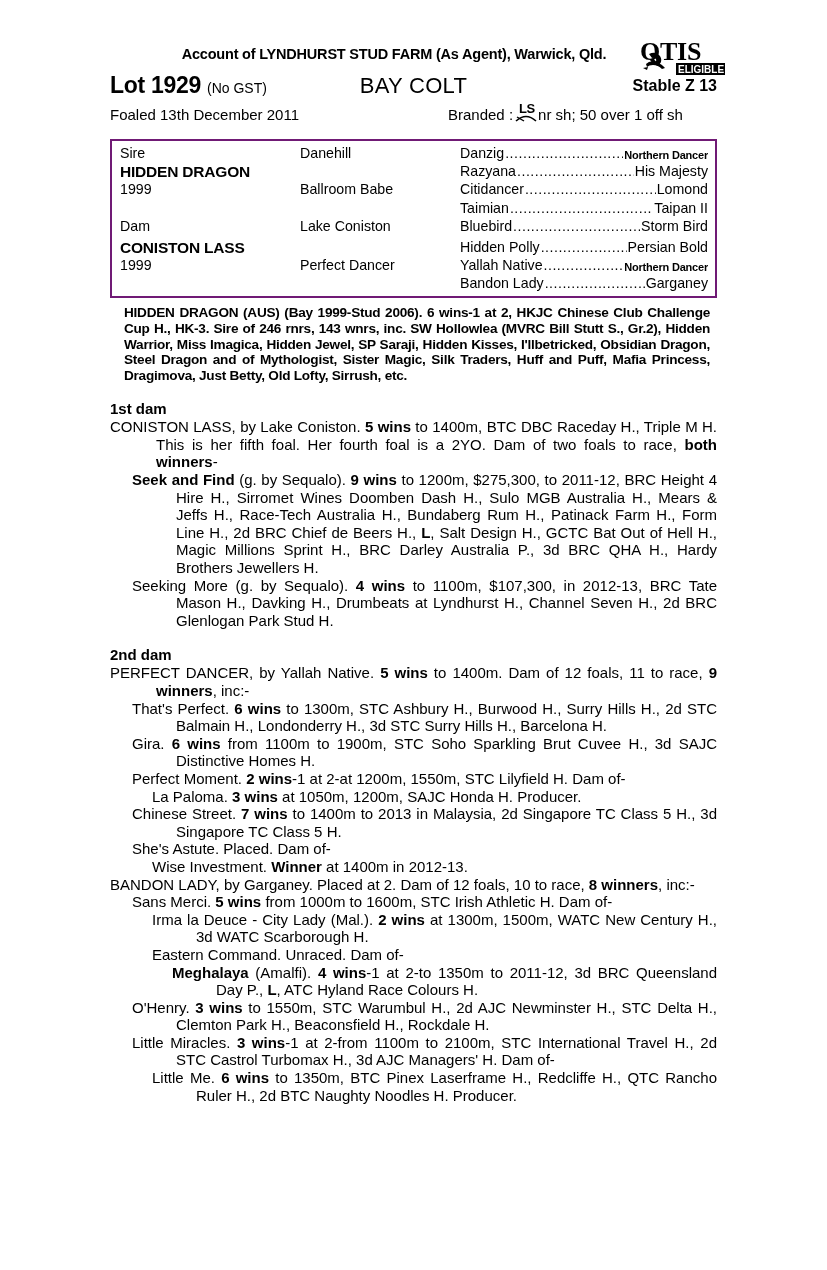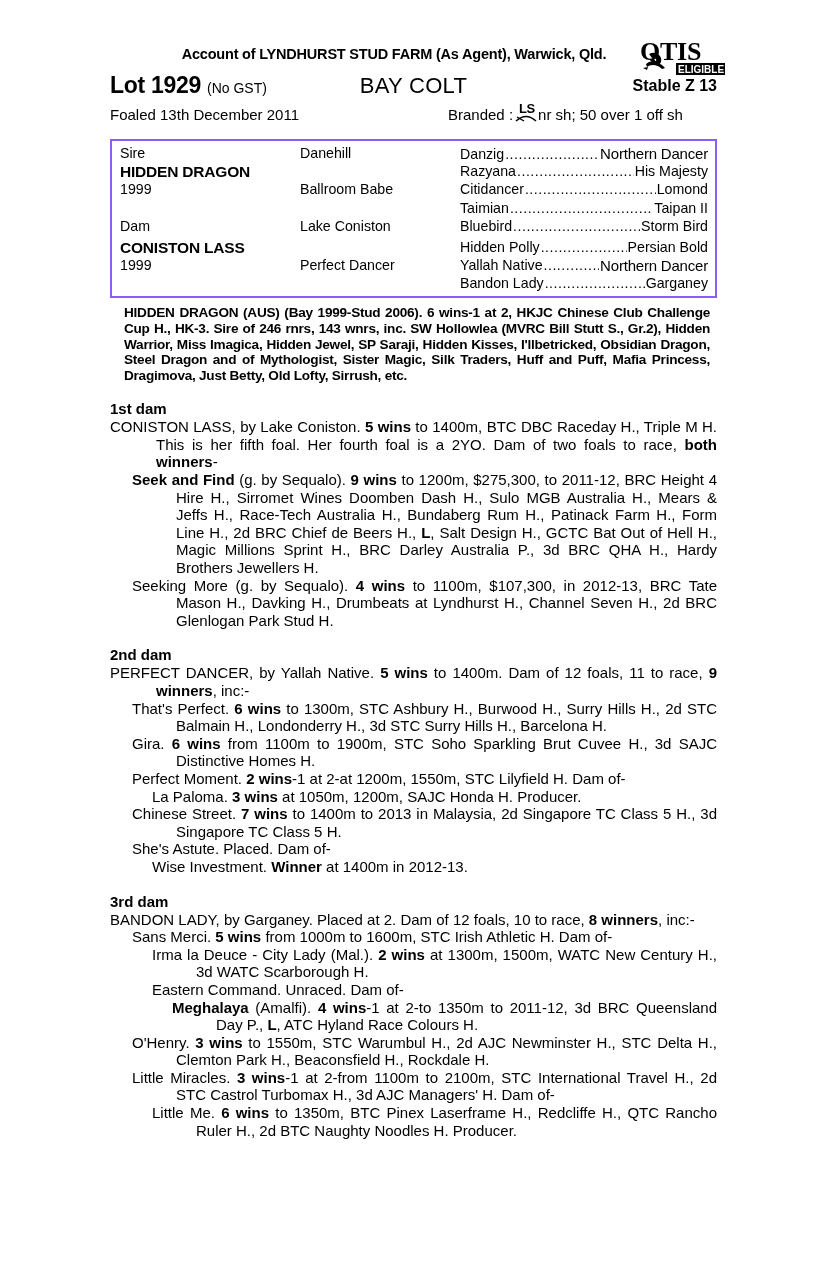--- a/index.html
+++ b/index.html
@@ -122,21 +122,21 @@
     line-height: 1;
   }
   .brand-mark svg {
     position: absolute;
     left: 0;
     top: 6px;
   }
 
   
   .ped-table {
-    border: 2px solid #8b5cf6;
+    border: 2px solid #701a75;
     margin-top: 5px;
     padding: 4px 0 3px 0;
     width: 607px;
     box-sizing: border-box;
   }
   .ped-row {
     position: relative;
     height: 18.2px;
     font-size: 14.2px;
   }
@@ -151,34 +151,34 @@
     left: 188px;
     top: 0;
     white-space: nowrap;
   }
   .ped-c3 {
     position: absolute;
     left: 348px;
     right: 7px;
     top: 0;
     display: flex;
-    align-items: center;
+    align-items: flex-end;
     white-space: nowrap;
     overflow: hidden;
   }
   .ped-c3 .gp-left { flex: 0 0 auto; }
   .ped-c3 .leader {
     flex: 1 1 auto;
     overflow: hidden;
     white-space: nowrap;
     letter-spacing: 0.5px;
     margin: 0 1px;
   }
   .ped-c3 .gp-right { flex: 0 0 auto; }
-  .ped-bold { font-weight: normal; font-size: 15px; letter-spacing: -0.2px; }
+  .ped-bold { font-weight: bold; font-size: 11px; letter-spacing: -0.2px; }
   .ped-name-big { font-weight: bold; font-size: 15.5px; letter-spacing: -0.2px; }
 
   
   .sire-para {
     font-weight: bold;
     font-size: 13.6px;
     line-height: 15.6px;
     text-align: justify;
     margin: 7px 0 0 14px;
     width: 586px;
@@ -338,21 +338,20 @@
       <div class="blk">
         <p class="h0">PERFECT DANCER, by Yallah Native. <b>5 wins</b> to 1400m. Dam of 12 foals, 11 to race, <b>9 winners</b>, inc:-</p>
         <p class="h1">That's Perfect. <b>6 wins</b> to 1300m, STC Ashbury H., Burwood H., Surry Hills H., 2d STC Balmain H., Londonderry H., 3d STC Surry Hills H., Barcelona H.</p>
         <p class="h1">Gira. <b>6 wins</b> from 1100m to 1900m, STC Soho Sparkling Brut Cuvee H., 3d SAJC Distinctive Homes H.</p>
         <p class="h1">Perfect Moment. <b>2 wins</b>-1 at 2-at 1200m, 1550m, STC Lilyfield H. Dam of-</p>
         <p class="h2">La Paloma. <b>3 wins</b> at 1050m, 1200m, SAJC Honda H. Producer.</p>
         <p class="h1">Chinese Street. <b>7 wins</b> to 1400m to 2013 in Malaysia, 2d Singapore TC Class 5 H., 3d Singapore TC Class 5 H.</p>
         <p class="h1">She's Astute. Placed. Dam of-</p>
         <p class="h2">Wise Investment. <b>Winner</b> at 1400m in 2012-13.</p>
       </div>
-      <div class="dam-head">3rd dam</div>
       <div class="blk">
         <p class="h0">BANDON LADY, by Garganey. Placed at 2. Dam of 12 foals, 10 to race, <b>8 winners</b>, inc:-</p>
         <p class="h1">Sans Merci. <b>5 wins</b> from 1000m to 1600m, STC Irish Athletic H. Dam of-</p>
         <p class="h2">Irma la Deuce - City Lady (Mal.). <b>2 wins</b> at 1300m, 1500m, WATC New Century H., 3d WATC Scarborough H.</p>
         <p class="h2">Eastern Command. Unraced. Dam of-</p>
         <p class="h3"><b>Meghalaya</b> (Amalfi). <b>4 wins</b>-1 at 2-to 1350m to 2011-12, 3d BRC Queensland Day P., <b>L</b>, ATC Hyland Race Colours H.</p>
         <p class="h1">O'Henry. <b>3 wins</b> to 1550m, STC Warumbul H., 2d AJC Newminster H., STC Delta H., Clemton Park H., Beaconsfield H., Rockdale H.</p>
         <p class="h1">Little Miracles. <b>3 wins</b>-1 at 2-from 1100m to 2100m, STC International Travel H., 2d STC Castrol Turbomax H., 3d AJC Managers' H. Dam of-</p>
         <p class="h2">Little Me. <b>6 wins</b> to 1350m, BTC Pinex Laserframe H., Redcliffe H., QTC Rancho Ruler H., 2d BTC Naughty Noodles H. Producer.</p>
       </div>

